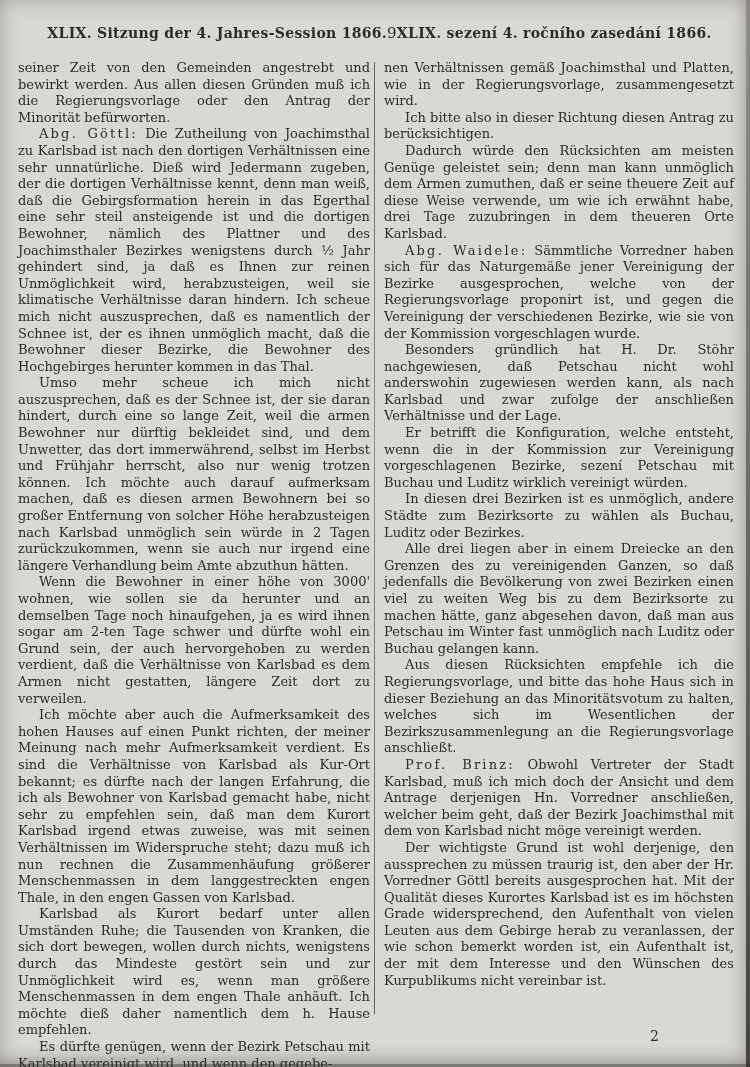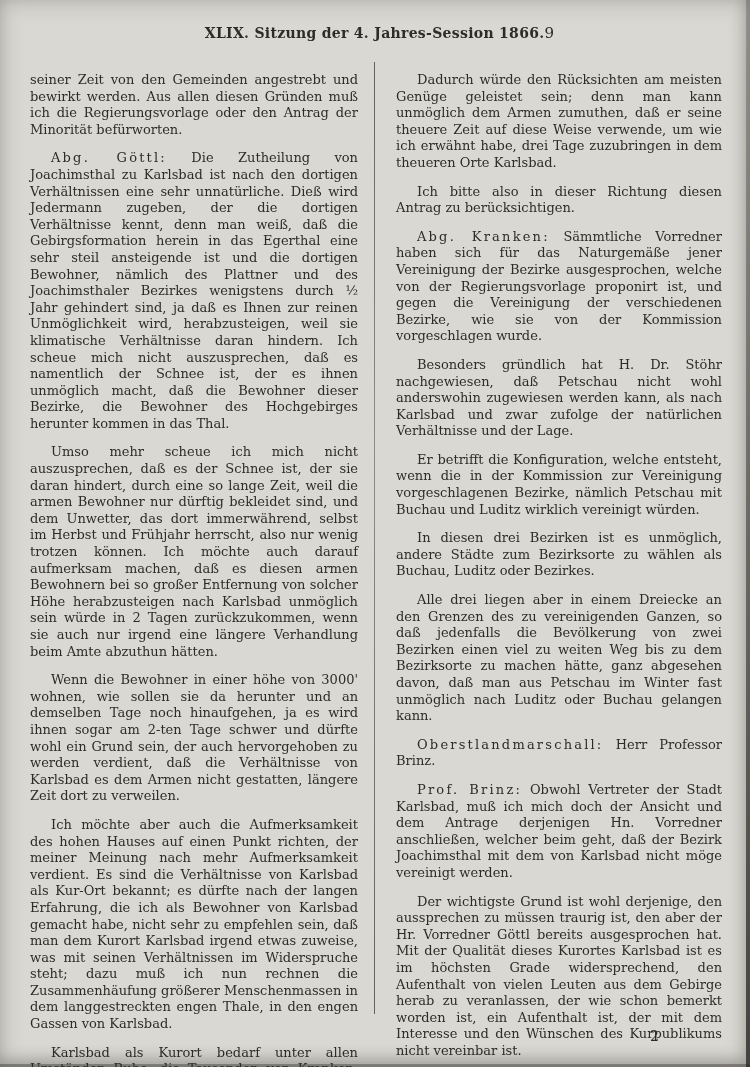--- a/index.html
+++ b/index.html
@@ -46,60 +46,62 @@
     line-height:16.6px;
     text-align:justify;
   }
   .col.right{ width:350px; }
   .gutter{ width:14px; }
   .divider{
     position:absolute; left:374px; top:62px;
     width:1px; height:952px;
     background:linear-gradient(to bottom, rgba(80,77,70,.85), rgba(80,77,70,.55) 40%, rgba(80,77,70,.85));
   }
-  .para{ margin:12px; text-indent:21px; }
+  .para{ margin:0; text-indent:21px; }
   .para.noindent{ text-indent:0; }
   .speaker{ letter-spacing:2.2px; }
   .signature{
     position:absolute; top:1028px; left:650px;
     font-size:14px;
   }
 </style>
 </head>
 <body>
 
 <div class="page">
 
   <div class="header">
     <span>XLIX. Sitzung der 4. Jahres-Session 1866.</span>
     <span class="pagenum">9</span>
+    <span>XLIX. sezení 4. ročního zasedání 1866.</span>
   </div>
 
   <div class="divider"></div>
 
   <div class="columns">
     <div class="col left" id="col-left">
         <p class="para noindent"><span>seiner Zeit von den Gemeinden angestrebt und bewirkt werden. Aus allen diesen Gründen muß ich die Regierungsvorlage oder den Antrag der Minorität befürworten.</span></p>
         <p class="para"><span class="speaker">Abg. Göttl:</span> <span>Die Zutheilung von Joachimsthal zu Karlsbad ist nach den dortigen Verhältnissen eine sehr unnatürliche. Dieß wird Jedermann zugeben, der die dortigen Verhältnisse kennt, denn man weiß, daß die Gebirgsformation herein in das Egerthal eine sehr steil ansteigende ist und die dortigen Bewohner, nämlich des Plattner und des Joachimsthaler Bezirkes wenigstens durch ½ Jahr gehindert sind, ja daß es Ihnen zur reinen Unmöglichkeit wird, herabzusteigen, weil sie klimatische Verhältnisse daran hindern. Ich scheue mich nicht auszusprechen, daß es namentlich der Schnee ist, der es ihnen unmöglich macht, daß die Bewohner dieser Bezirke, die Bewohner des Hochgebirges herunter kommen in das Thal.</span></p>
         <p class="para"><span>Umso mehr scheue ich mich nicht auszusprechen, daß es der Schnee ist, der sie daran hindert, durch eine so lange Zeit, weil die armen Bewohner nur dürftig bekleidet sind, und dem Unwetter, das dort immerwährend, selbst im Herbst und Frühjahr herrscht, also nur wenig trotzen können. Ich möchte auch darauf aufmerksam machen, daß es diesen armen Bewohnern bei so großer Entfernung von solcher Höhe herabzusteigen nach Karlsbad unmöglich sein würde in 2 Tagen zurückzukommen, wenn sie auch nur irgend eine längere Verhandlung beim Amte abzuthun hätten.</span></p>
         <p class="para"><span>Wenn die Bewohner in einer höhe von 3000' wohnen, wie sollen sie da herunter und an demselben Tage noch hinaufgehen, ja es wird ihnen sogar am 2-ten Tage schwer und dürfte wohl ein Grund sein, der auch hervorgehoben zu werden verdient, daß die Verhältnisse von Karlsbad es dem Armen nicht gestatten, längere Zeit dort zu verweilen.</span></p>
         <p class="para"><span>Ich möchte aber auch die Aufmerksamkeit des hohen Hauses auf einen Punkt richten, der meiner Meinung nach mehr Aufmerksamkeit verdient. Es sind die Verhältnisse von Karlsbad als Kur-Ort bekannt; es dürfte nach der langen Erfahrung, die ich als Bewohner von Karlsbad gemacht habe, nicht sehr zu empfehlen sein, daß man dem Kurort Karlsbad irgend etwas zuweise, was mit seinen Verhältnissen im Widerspruche steht; dazu muß ich nun rechnen die Zusammenhäufung größerer Menschenmassen in dem langgestreckten engen Thale, in den engen Gassen von Karlsbad.</span></p>
         <p class="para"><span>Karlsbad als Kurort bedarf unter allen Umständen Ruhe; die Tausenden von Kranken, die sich dort bewegen, wollen durch nichts, wenigstens durch das Mindeste gestört sein und zur Unmöglichkeit wird es, wenn man größere Menschenmassen in dem engen Thale anhäuft. Ich möchte dieß daher namentlich dem h. Hause empfehlen.</span></p>
         <p class="para"><span>Es dürfte genügen, wenn der Bezirk Petschau mit Karlsbad vereinigt wird, und wenn den gegebe-</span></p>
       </div>
     <div class="gutter"></div>
     <div class="col right" id="col-right">
+        <p class="para noindent"><span>nen Verhältnissen gemäß Joachimsthal und Platten, wie in der Regierungsvorlage, zusammengesetzt wird.</span></p>
+        <p class="para"><span>Ich bitte also in dieser Richtung diesen Antrag zu berücksichtigen.</span></p>
         <p class="para"><span>Dadurch würde den Rücksichten am meisten Genüge geleistet sein; denn man kann unmöglich dem Armen zumuthen, daß er seine theuere Zeit auf diese Weise verwende, um wie ich erwähnt habe, drei Tage zuzubringen in dem theueren Orte Karlsbad.</span></p>
-        <p class="para"><span>Ich bitte also in dieser Richtung diesen Antrag zu berücksichtigen.</span></p>
-        <p class="para"><span class="speaker">Abg. Kranken:</span> <span>Sämmtliche Vorredner haben sich für das Naturgemäße jener Vereinigung der Bezirke ausgesprochen, welche von der Regierungsvorlage proponirt ist, und gegen die Vereinigung der verschiedenen Bezirke, wie sie von der Kommission vorgeschlagen wurde.</span></p>
-        <p class="para"><span>Besonders gründlich hat H. Dr. Stöhr nachgewiesen, daß Petschau nicht wohl anderswohin zugewiesen werden kann, als nach Karlsbad und zwar zufolge der natürlichen Verhältnisse und der Lage.</span></p>
-        <p class="para"><span>Er betrifft die Konfiguration, welche entsteht, wenn die in der Kommission zur Vereinigung vorgeschlagenen Bezirke, nämlich Petschau mit Buchau und Luditz wirklich vereinigt würden.</span></p>
+        <p class="para"><span class="speaker">Abg. Waidele:</span> <span>Sämmtliche Vorredner haben sich für das Naturgemäße jener Vereinigung der Bezirke ausgesprochen, welche von der Regierungsvorlage proponirt ist, und gegen die Vereinigung der verschiedenen Bezirke, wie sie von der Kommission vorgeschlagen wurde.</span></p>
+        <p class="para"><span>Besonders gründlich hat H. Dr. Stöhr nachgewiesen, daß Petschau nicht wohl anderswohin zugewiesen werden kann, als nach Karlsbad und zwar zufolge der anschließen Verhältnisse und der Lage.</span></p>
+        <p class="para"><span>Er betrifft die Konfiguration, welche entsteht, wenn die in der Kommission zur Vereinigung vorgeschlagenen Bezirke, sezení Petschau mit Buchau und Luditz wirklich vereinigt würden.</span></p>
         <p class="para"><span>In diesen drei Bezirken ist es unmöglich, andere Städte zum Bezirksorte zu wählen als Buchau, Luditz oder Bezirkes.</span></p>
         <p class="para"><span>Alle drei liegen aber in einem Dreiecke an den Grenzen des zu vereinigenden Ganzen, so daß jedenfalls die Bevölkerung von zwei Bezirken einen viel zu weiten Weg bis zu dem Bezirksorte zu machen hätte, ganz abgesehen davon, daß man aus Petschau im Winter fast unmöglich nach Luditz oder Buchau gelangen kann.</span></p>
-        <p class="para"><span class="speaker">Oberstlandmarschall:</span> <span>Herr Professor Brinz.</span></p>
+        <p class="para"><span>Aus diesen Rücksichten empfehle ich die Regierungsvorlage, und bitte das hohe Haus sich in dieser Beziehung an das Minoritätsvotum zu halten, welches sich im Wesentlichen der Bezirkszusammenlegung an die Regierungsvorlage anschließt.</span></p>
         <p class="para"><span class="speaker">Prof. Brinz:</span> <span>Obwohl Vertreter der Stadt Karlsbad, muß ich mich doch der Ansicht und dem Antrage derjenigen Hn. Vorredner anschließen, welcher beim geht, daß der Bezirk Joachimsthal mit dem von Karlsbad nicht möge vereinigt werden.</span></p>
         <p class="para"><span>Der wichtigste Grund ist wohl derjenige, den aussprechen zu müssen traurig ist, den aber der Hr. Vorredner Göttl bereits ausgesprochen hat. Mit der Qualität dieses Kurortes Karlsbad ist es im höchsten Grade widersprechend, den Aufenthalt von vielen Leuten aus dem Gebirge herab zu veranlassen, der wie schon bemerkt worden ist, ein Aufenthalt ist, der mit dem Interesse und den Wünschen des Kurpublikums nicht vereinbar ist.</span></p>
       </div>
   </div>
 
   <div class="signature">2</div>
 
   <div class="edge-right"></div>
   <div class="edge-bottom"></div>
 </div>

